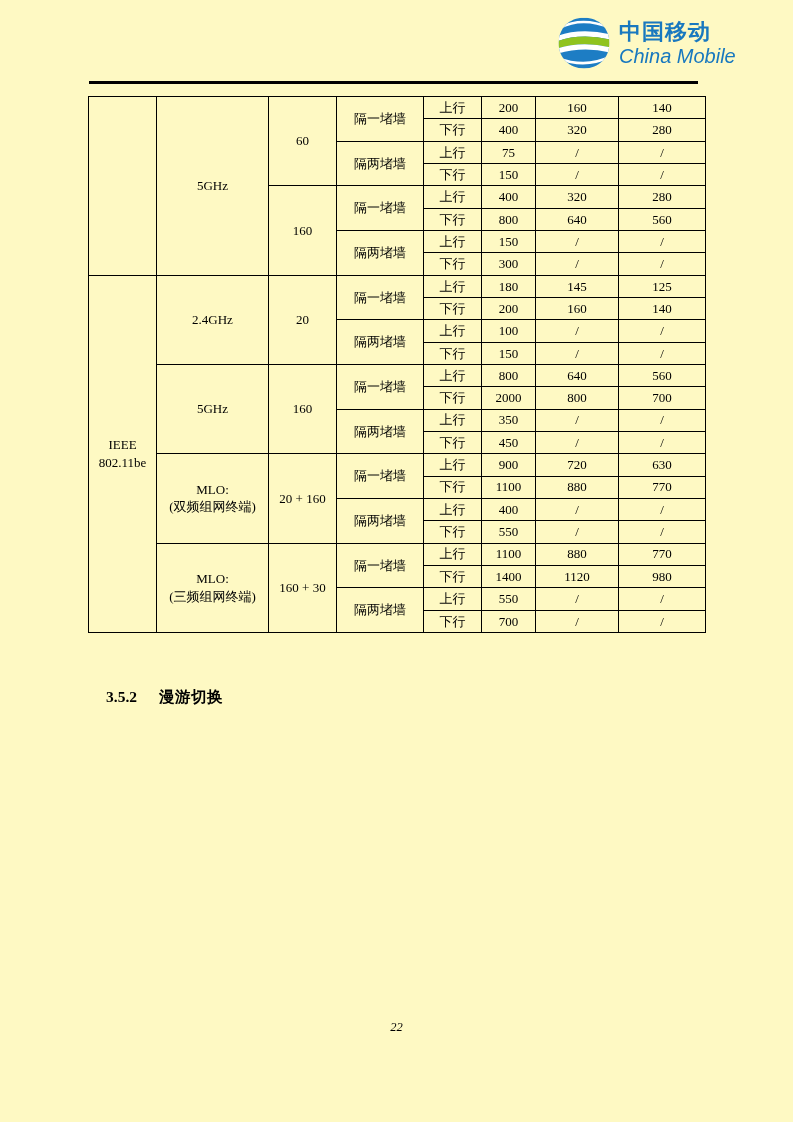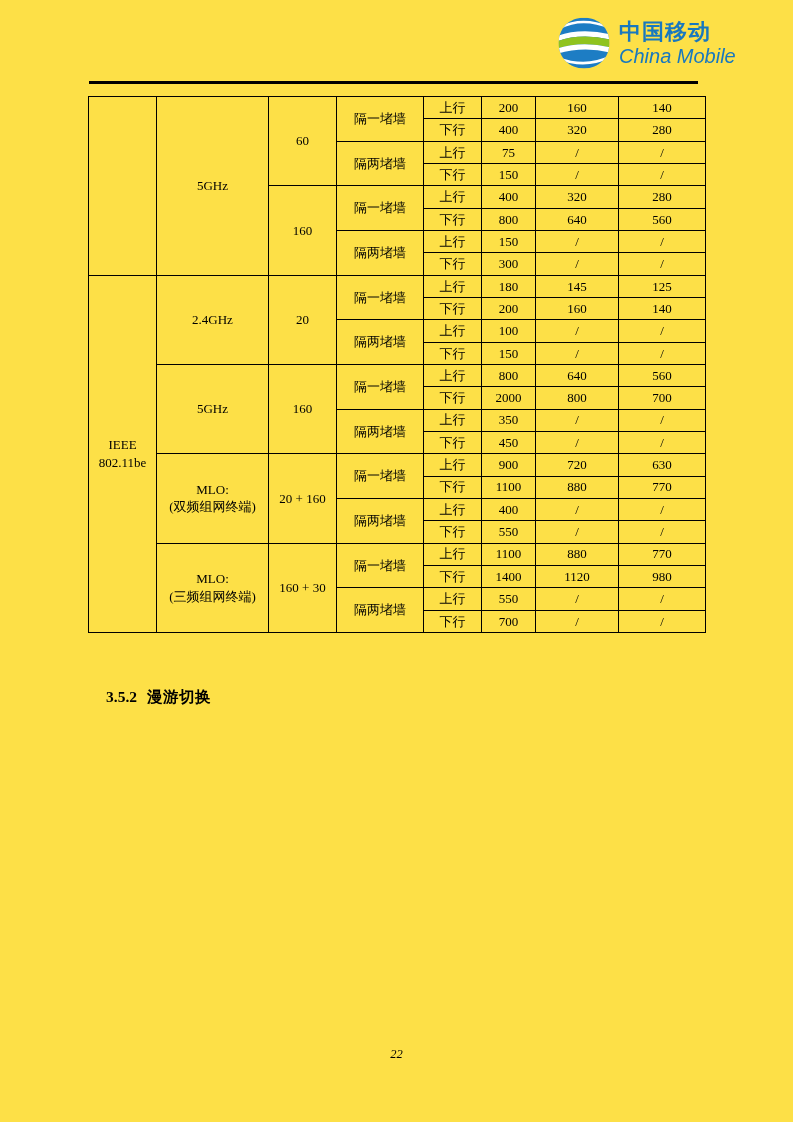--- a/index.html
+++ b/index.html
@@ -1,17 +1,17 @@
 <!DOCTYPE html>
 <html><head>
 <meta charset="utf-8">
 <style>
   html,body { margin:0; padding:0; background:#ffffff; }
   .page {
-    position:relative; width:793px; height:1122px; background:#fde047;
+    position:relative; width:793px; height:1122px; background:#fef9c3;
     font-family:"Liberation Serif","DejaVu Serif",serif; color:#000;
     overflow:hidden;
   }
 
   
   .logo { position:absolute; top:15px; left:556px; display:flex; align-items:center; gap:7px; }
   .logo-mark { width:56px; height:56px; display:block; }
   .logo-text { display:flex; flex-direction:column; justify-content:center; }
   .brand-cn {
     font-family:"Liberation Sans","DejaVu Sans",sans-serif;
@@ -31,34 +31,34 @@
   .tbl td {
     border:1px solid #000; text-align:center; vertical-align:middle;
     font-size:13px; line-height:1.35; padding:0 1px; white-space:pre-line;
   }
 
   
   .section-heading {
     position:absolute; left:106px; top:687px;
     font-size:15.5px; font-weight:bold; letter-spacing:0.5px;
   }
-  .section-heading .num { margin-right:10px; letter-spacing:0; }
+  .section-heading .num { margin-right:22px; letter-spacing:0; }
 
   
   .para {
     position:absolute; left:95px; top:732px; width:590px;
     font-size:16px; line-height:36.4px;
   }
   .pline { white-space:nowrap; }
   .pline.just { text-align:justify; text-align-last:justify; white-space:normal; }
   .pline.indent { text-indent:52px; }
 
   
   .page-number {
-    position:absolute; top:1047px; left:0; width:100%;
+    position:absolute; top:1020px; left:0; width:100%;
     text-align:center; font-size:12.5px;font-style:italic;
   }
 </style>
 </head>
 <body>
 
 <div class="page">
 
   <div class="logo">
     <svg class="logo-mark" viewBox="0 0 64 64" aria-hidden="true">

